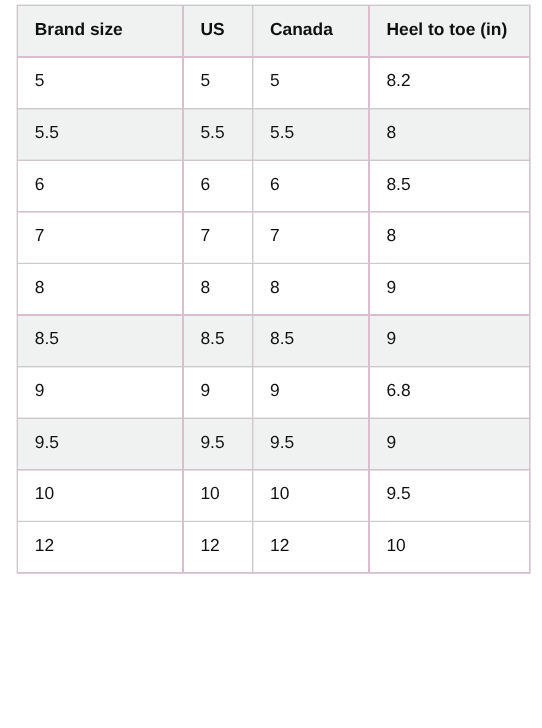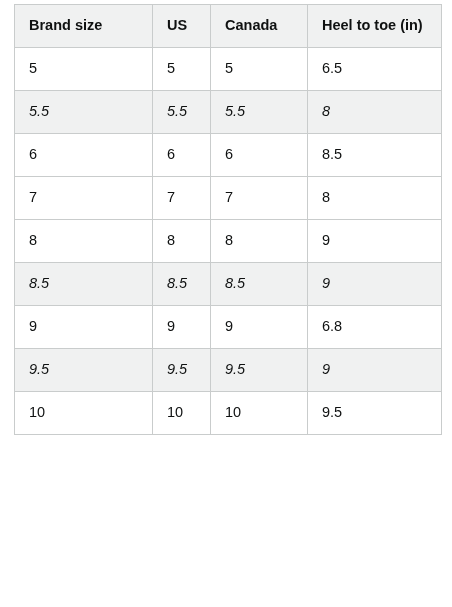--- a/index.html
+++ b/index.html
@@ -50,21 +50,20 @@
     font-weight: bold;
     height: 42px;
     font-size: 14.5px;
     color: #0f1111;
   }
   table.size-table tbody tr.row-even td {
     background: #ffffff;
   }
   table.size-table tbody tr.row-odd td {
     background: #f0f1f1;
-    font-style: italic;
   }
   col.c0 { width: 138px; }
   col.c1 { width: 58px; }
   col.c2 { width: 97px; }
   col.c3 { width: 134px; }
 </style>
 </head>
 <body>
 
 <div class="page">
@@ -82,21 +81,21 @@
           <th>US</th>
           <th>Canada</th>
           <th>Heel to toe (in)</th>
         </tr>
       </thead>
       <tbody id="table-body">
           <tr class="row-even">
             <td>5</td>
             <td>5</td>
             <td>5</td>
-            <td>6.5</td>
+            <td>8.2</td>
           </tr>
           <tr class="row-odd">
             <td>5.5</td>
             <td>5.5</td>
             <td>5.5</td>
             <td>8</td>
           </tr>
           <tr class="row-even">
             <td>6</td>
             <td>6</td>
@@ -132,16 +131,22 @@
             <td>9.5</td>
             <td>9.5</td>
             <td>9</td>
           </tr>
           <tr class="row-even">
             <td>10</td>
             <td>10</td>
             <td>10</td>
             <td>9.5</td>
           </tr>
+          <tr class="row-even">
+            <td>12</td>
+            <td>12</td>
+            <td>12</td>
+            <td>10</td>
+          </tr>
         </tbody>
     </table>
   </div>
 </div>
 
 </body></html>

